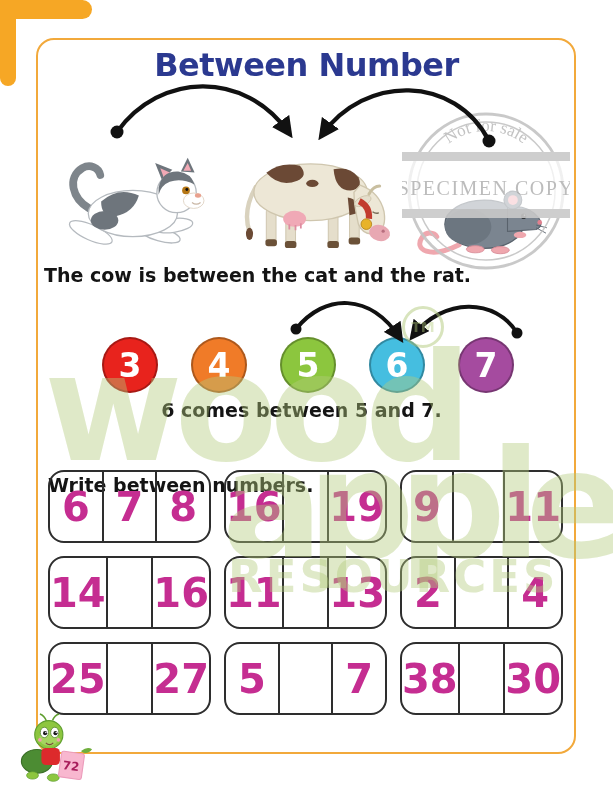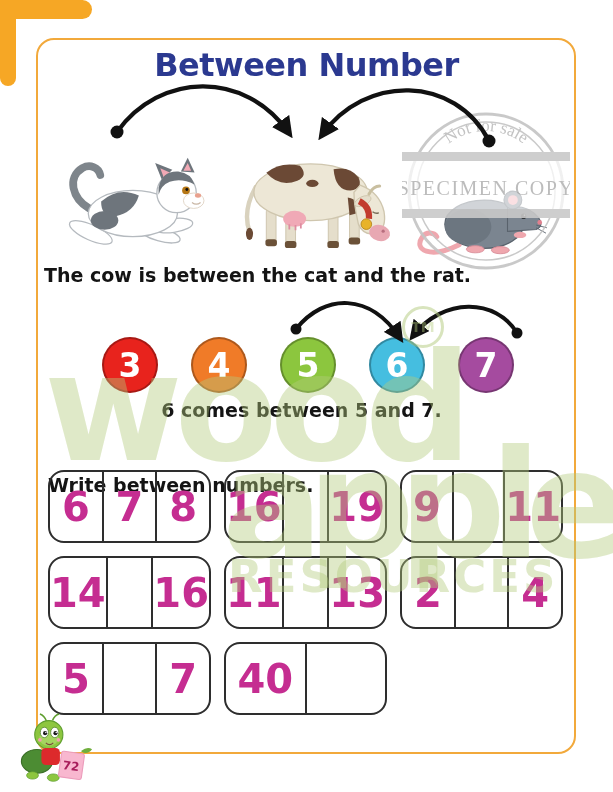--- a/index.html
+++ b/index.html
@@ -210,27 +210,33 @@
         <div class="cell">13</div>
       </div>
       <div class="ex-box">
         <div class="cell">2</div>
         <div class="cell"></div>
         <div class="cell">4</div>
       </div>
     </div>
     <div class="grid-row">
       <div class="ex-box">
+        <div class="cell">25</div>
+        <div class="cell"></div>
+        <div class="cell">27</div>
+      </div>
+      <div class="ex-box">
         <div class="cell">5</div>
         <div class="cell"></div>
         <div class="cell">7</div>
       </div>
       <div class="ex-box">
-        <div class="cell">40</div>
-        <div class="cell"></div>
+        <div class="cell">38</div>
+        <div class="cell"></div>
+        <div class="cell">30</div>
       </div>
     </div>
   </div>
 
   <div class="wm wm-wood">wood</div>
   <div class="wm wm-apple">apple</div>
   <div class="wm wm-res">RESOURCES</div>
   <div class="wm wm-tm">TM</div>
 
   <svg class="mascot" width="80" height="72" viewBox="0 0 108 96">

